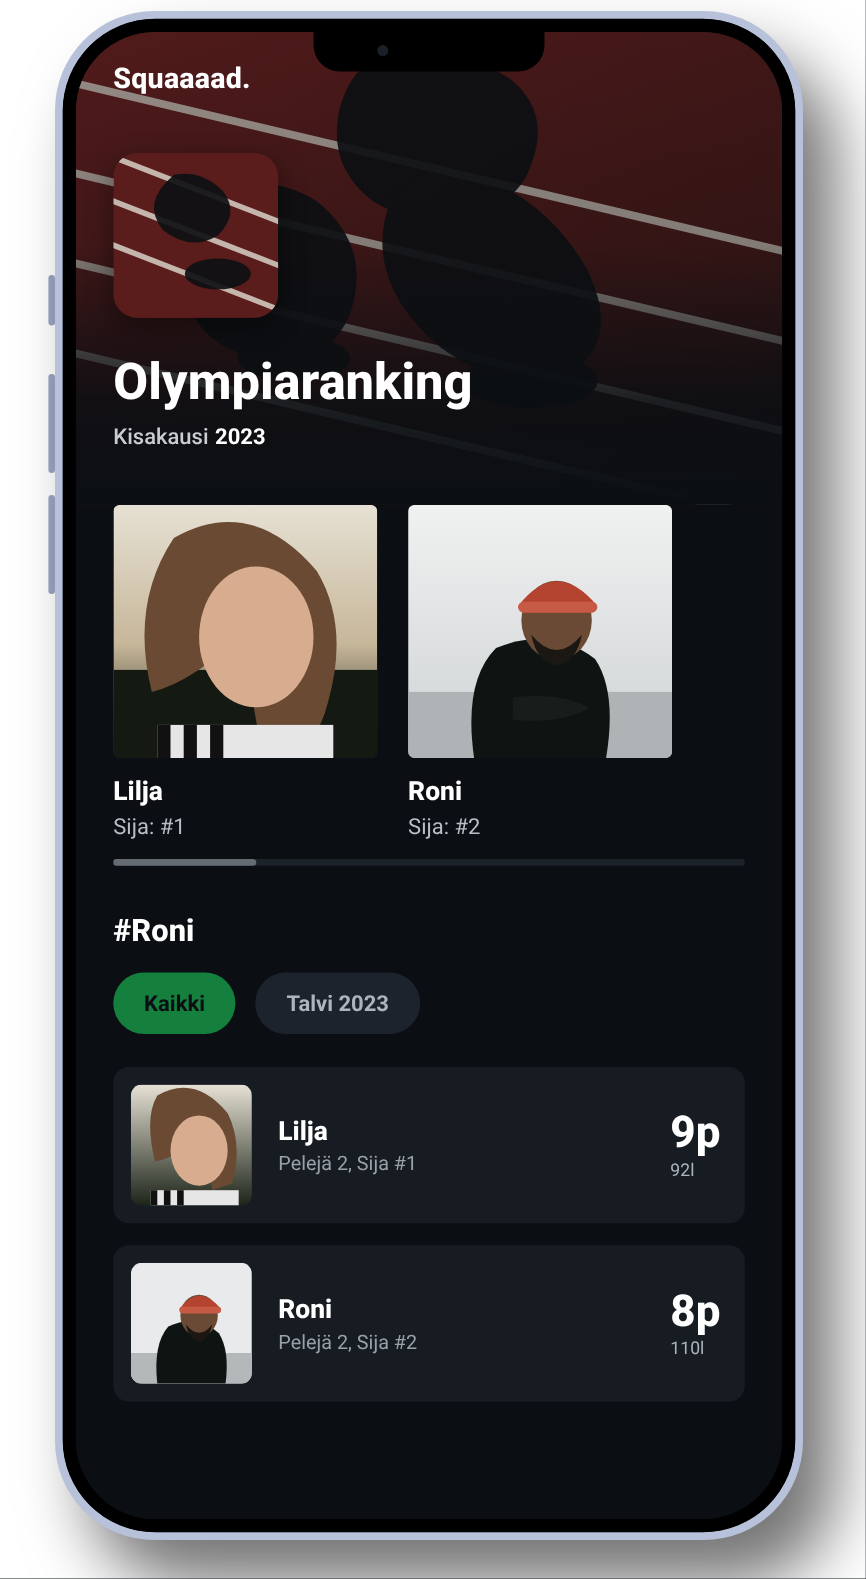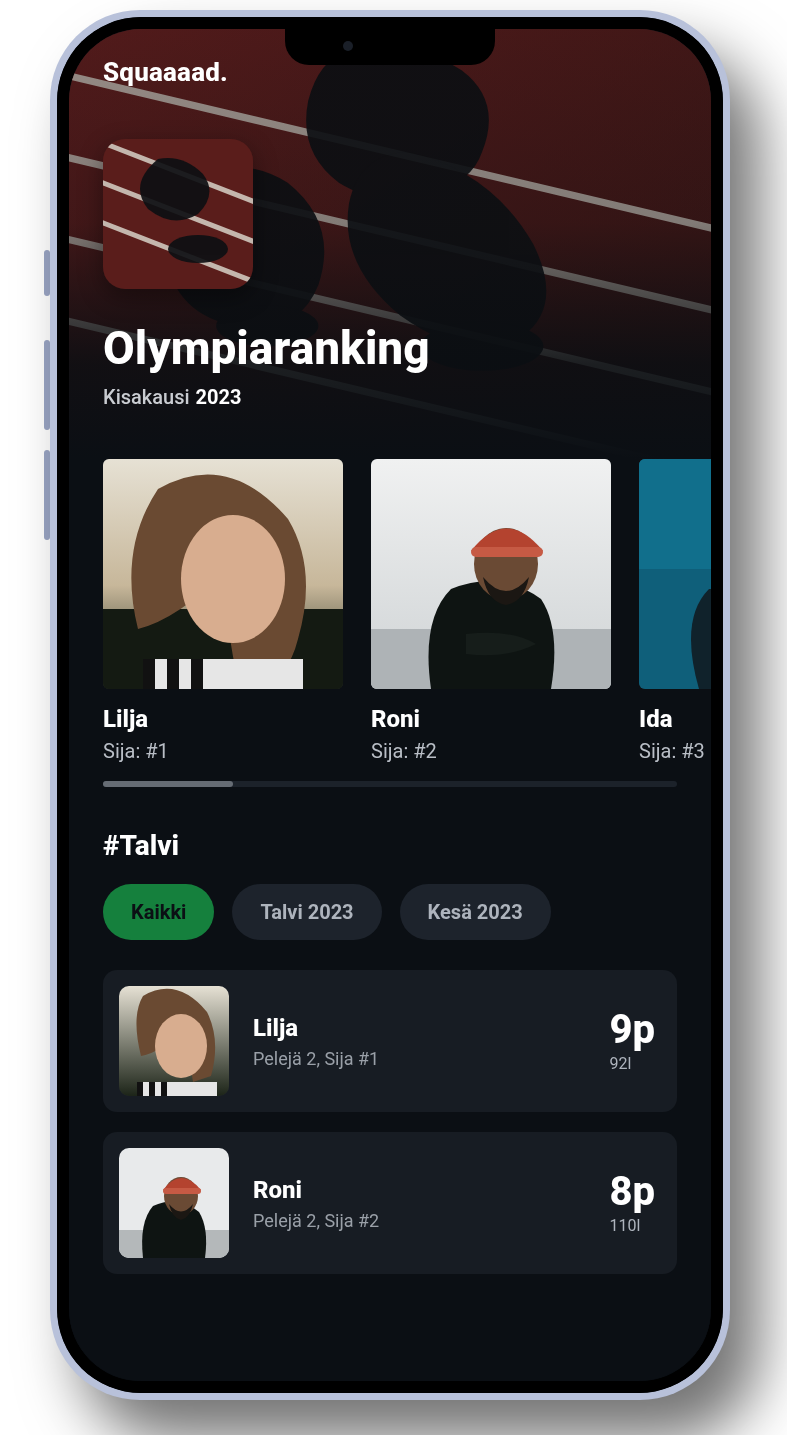--- a/index.html
+++ b/index.html
@@ -352,44 +352,32 @@
                   <path d="M100 92 q35 -45 72 0 q-36 12 -72 0 z" fill="#b4432f"></path>
                   <rect x="100" y="88" width="72" height="10" rx="5" fill="#c65a44"></rect>
 
                   <path d="M112 118 q23 28 46 0 q-5 25 -23 28 q-18 -3 -23 -28 z" fill="#1b1713"></path>
                 </svg>
               </div>
               <div class="lb-name">Roni</div>
               <div class="lb-rank"><span>Sija: #</span><span>2</span></div>
             </div>
 
-            <div class="lb-card edge">
-              <div class="lb-img">
-                <svg viewBox="0 0 110 230" preserveAspectRatio="xMinYMid slice">
-                  <rect width="110" height="230" fill="#0f5f7a"></rect>
-                  <rect x="0" y="0" width="110" height="110" fill="#116f8c"></rect>
-                  <path d="M70 130 q40 0 60 40 l0 60 l-70 0 q-20 -70 10 -100 z" fill="#10222b"></path>
-                </svg>
-              </div>
-              <div class="lb-name">Ida</div>
-              <div class="lb-rank"><span>Sija: #</span><span>3</span></div>
-            </div>
 
           </div>
 
           <div class="scrollbar-track">
             <div class="scrollbar-thumb"></div>
           </div>
 
-          <div class="section-title">#Talvi</div>
+          <div class="section-title">#Roni</div>
 
           <div class="chips">
             <div class="chip active">Kaikki</div>
             <div class="chip">Talvi 2023</div>
-            <div class="chip">Kesä 2023</div>
           </div>
 
           <div class="stat-row">
             <div class="stat-avatar">
               <svg viewBox="0 0 110 110" preserveAspectRatio="xMidYMid slice">
                 <defs>
                   <linearGradient id="sky1b" x1="0" y1="0" x2="0" y2="1">
                     <stop offset="0" stop-color="#e6e1d4"></stop>
                     <stop offset="1" stop-color="#1c2418"></stop>
                   </linearGradient>

